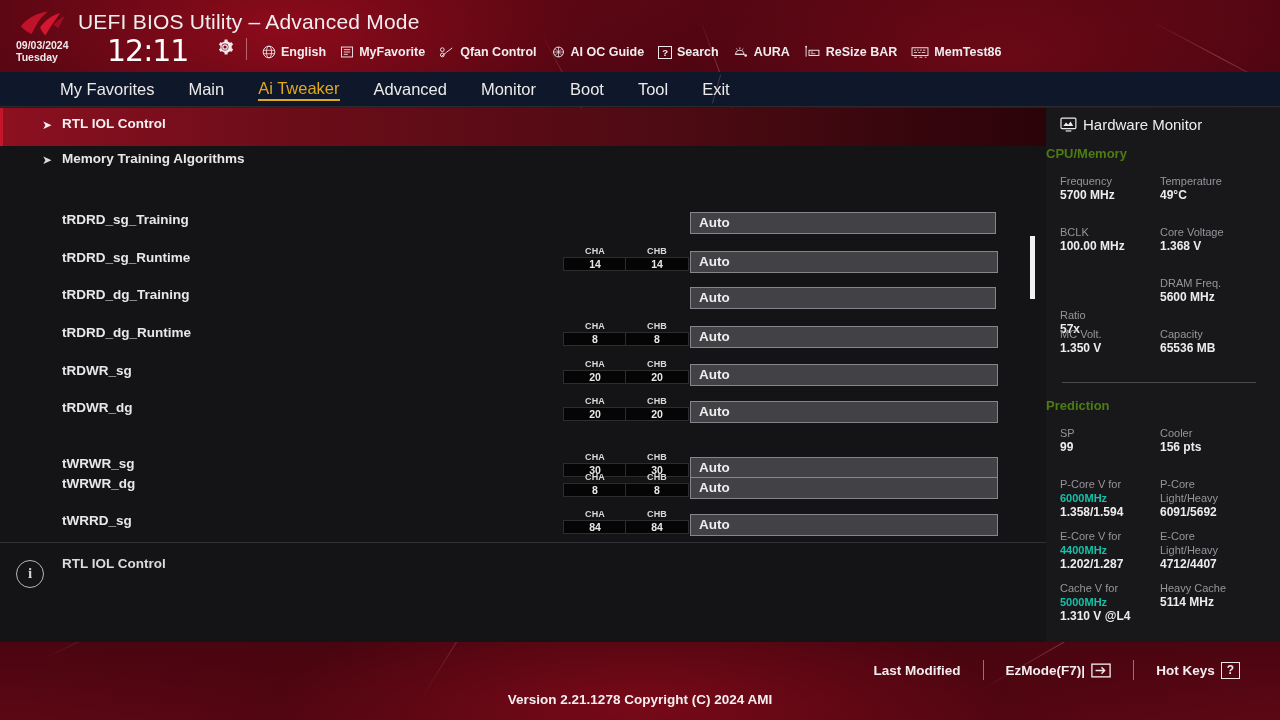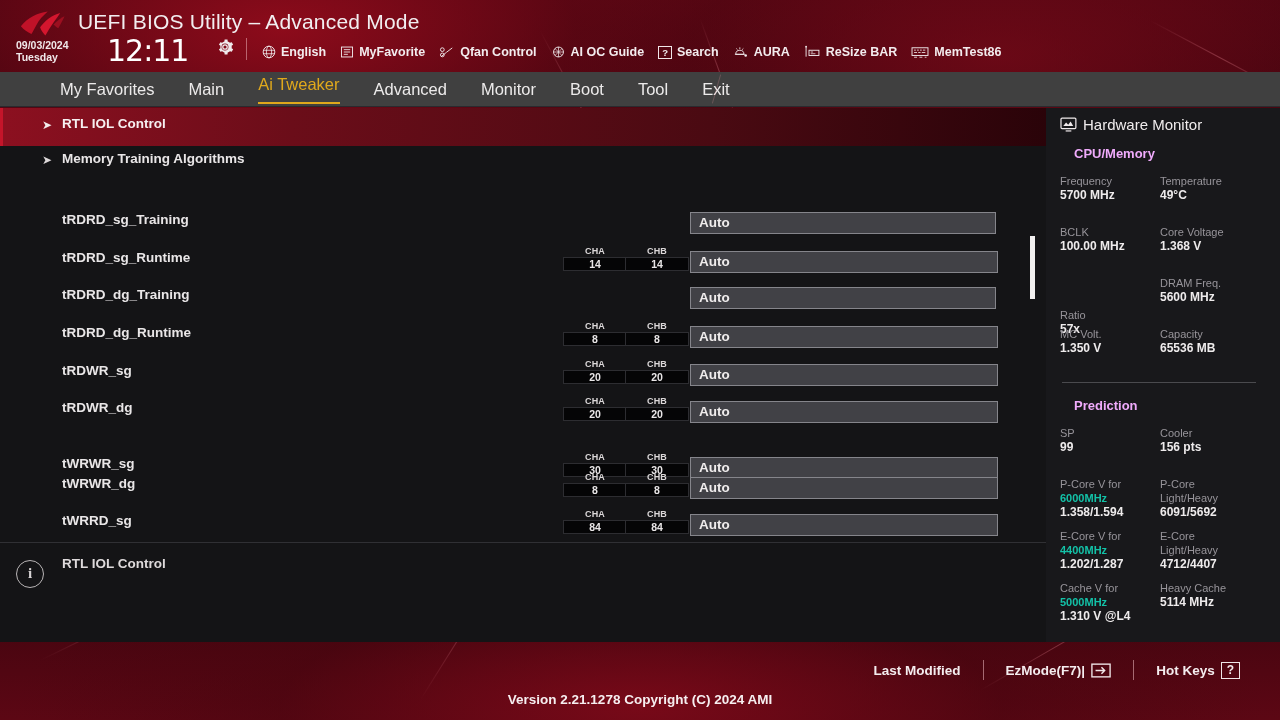--- a/index.html
+++ b/index.html
@@ -28,24 +28,24 @@
   .title { position:absolute; left:78px; top:10px; font-size:21px; color:#f2eef0; letter-spacing:.2px; }
   .datebox { position:absolute; left:16px; top:40px; font-size:10.5px; color:#f0e8ea; line-height:11.5px; font-weight:bold; }
   .clock { position:absolute; left:107px; top:33px; font-size:30px; color:#fff; letter-spacing:-1px; font-family:"DejaVu Sans", sans-serif; }
   .gear { position:absolute; left:216px; top:38px; }
   .hdr-div { position:absolute; left:246px; top:38px; width:1px; height:22px; background:rgba(255,210,215,.45); }
   .hdr-tools { position:absolute; left:262px; top:42px; height:20px; display:flex; align-items:center; gap:14px; }
   .htool { display:flex; align-items:center; gap:5px; color:#f3ecee; font-size:12.5px; font-weight:bold; white-space:nowrap; cursor:pointer; }
   .qmark { display:inline-block; border:1.4px solid #f0e6e8; font-size:9.5px; line-height:11px; padding:0 3px; font-weight:bold; }
 
   
-  .menubar { position:absolute; left:0; top:72px; width:1280px; height:35px; background:#404040; border-bottom:1px solid #2a2a2e; }
+  .menubar { position:absolute; left:0; top:72px; width:1280px; height:35px; background:#0f172a; border-bottom:1px solid #2a2a2e; }
   .menuitems { display:flex; align-items:center; height:35px; padding-left:60px; gap:34px; }
   .menuitem { font-size:16.5px; color:#eceaea; cursor:pointer; white-space:nowrap; }
-  .menuitem.active { color:#e0a81c; border-bottom:2px solid #e0a81c; padding-bottom:8px; }
+  .menuitem.active { color:#e0a81c; border-bottom:2px solid #e0a81c; padding-bottom:1px; }
   .menu-slash { position:absolute; left:716px; top:74px; width:1px; height:30px; background:rgba(255,160,170,.22); transform:rotate(16deg); }
 
   
   .body-panel { position:absolute; left:0; top:108px; width:1046px; height:434px; background:#141416; }
   .rowlist { position:absolute; inset:0; }
   .row { position:absolute; left:0; width:1046px; height:37.5px; }
   .row.selected {
     background: linear-gradient(90deg, #8c1020 0%, #6b0d19 28%, #4a0a12 68%, #2a0309 100%);
   }
   .row.selected::before { content:""; position:absolute; left:0; top:0; width:3px; height:100%; background:#c4152a; }
@@ -70,21 +70,21 @@
   .scrollthumb { position:absolute; left:1px; top:124px; width:5px; height:63px; background:#f2f0f0; cursor:pointer; }
 
   
   .helpbar { position:absolute; left:0; top:542px; width:1046px; height:100px; background:#141416; border-top:1px solid #303034; }
   .info-icon { position:absolute; left:16px; top:560px; width:28px; height:28px; border:1.6px solid #b9b5b6; border-radius:50%; color:#d7d3d4; font-size:15px; font-weight:bold; text-align:center; line-height:25px; font-family:"Liberation Serif", serif; }
   .help-text { position:absolute; left:62px; top:556px; font-size:13.5px; color:#dedadb; font-weight:bold; }
 
   
   .hwmon { position:absolute; left:1046px; top:108px; width:234px; height:534px; background:#18181b; }
   .hw-title { position:absolute; left:14px; top:8px; font-size:15px; color:#f0eced; display:flex; align-items:center; gap:6px; }
-  .hw-sec { position:absolute; left:28px; font-size:13px; color:#f0abfc; font-weight:bold; }
+  .hw-sec { position:absolute; left:0; font-size:13px; color:#4d7c0f; font-weight:bold; }
   .hw-pair { position:absolute; }
   .hw-k { font-size:11px; color:#97949a; line-height:14px; white-space:nowrap; }
   .hw-v { font-size:12px; color:#eeebec; font-weight:bold; line-height:15px; white-space:nowrap; }
   .hw-k.cyan { color:#13c2a8; font-weight:bold; }
   .hw-sep { position:absolute; left:16px; width:194px; height:1px; background:#4a4a4e; }
 
   
   .footer { position:absolute; left:0; top:642px; width:1280px; height:78px; }
   .foot-items { position:absolute; right:18px; top:18px; display:flex; align-items:center; gap:0; }
   .foot-item { color:#f4ecee; font-size:13.5px; font-weight:bold; display:flex; align-items:center; gap:6px; cursor:pointer; padding:0 22px; white-space:nowrap;justify-content:flex-end; }

